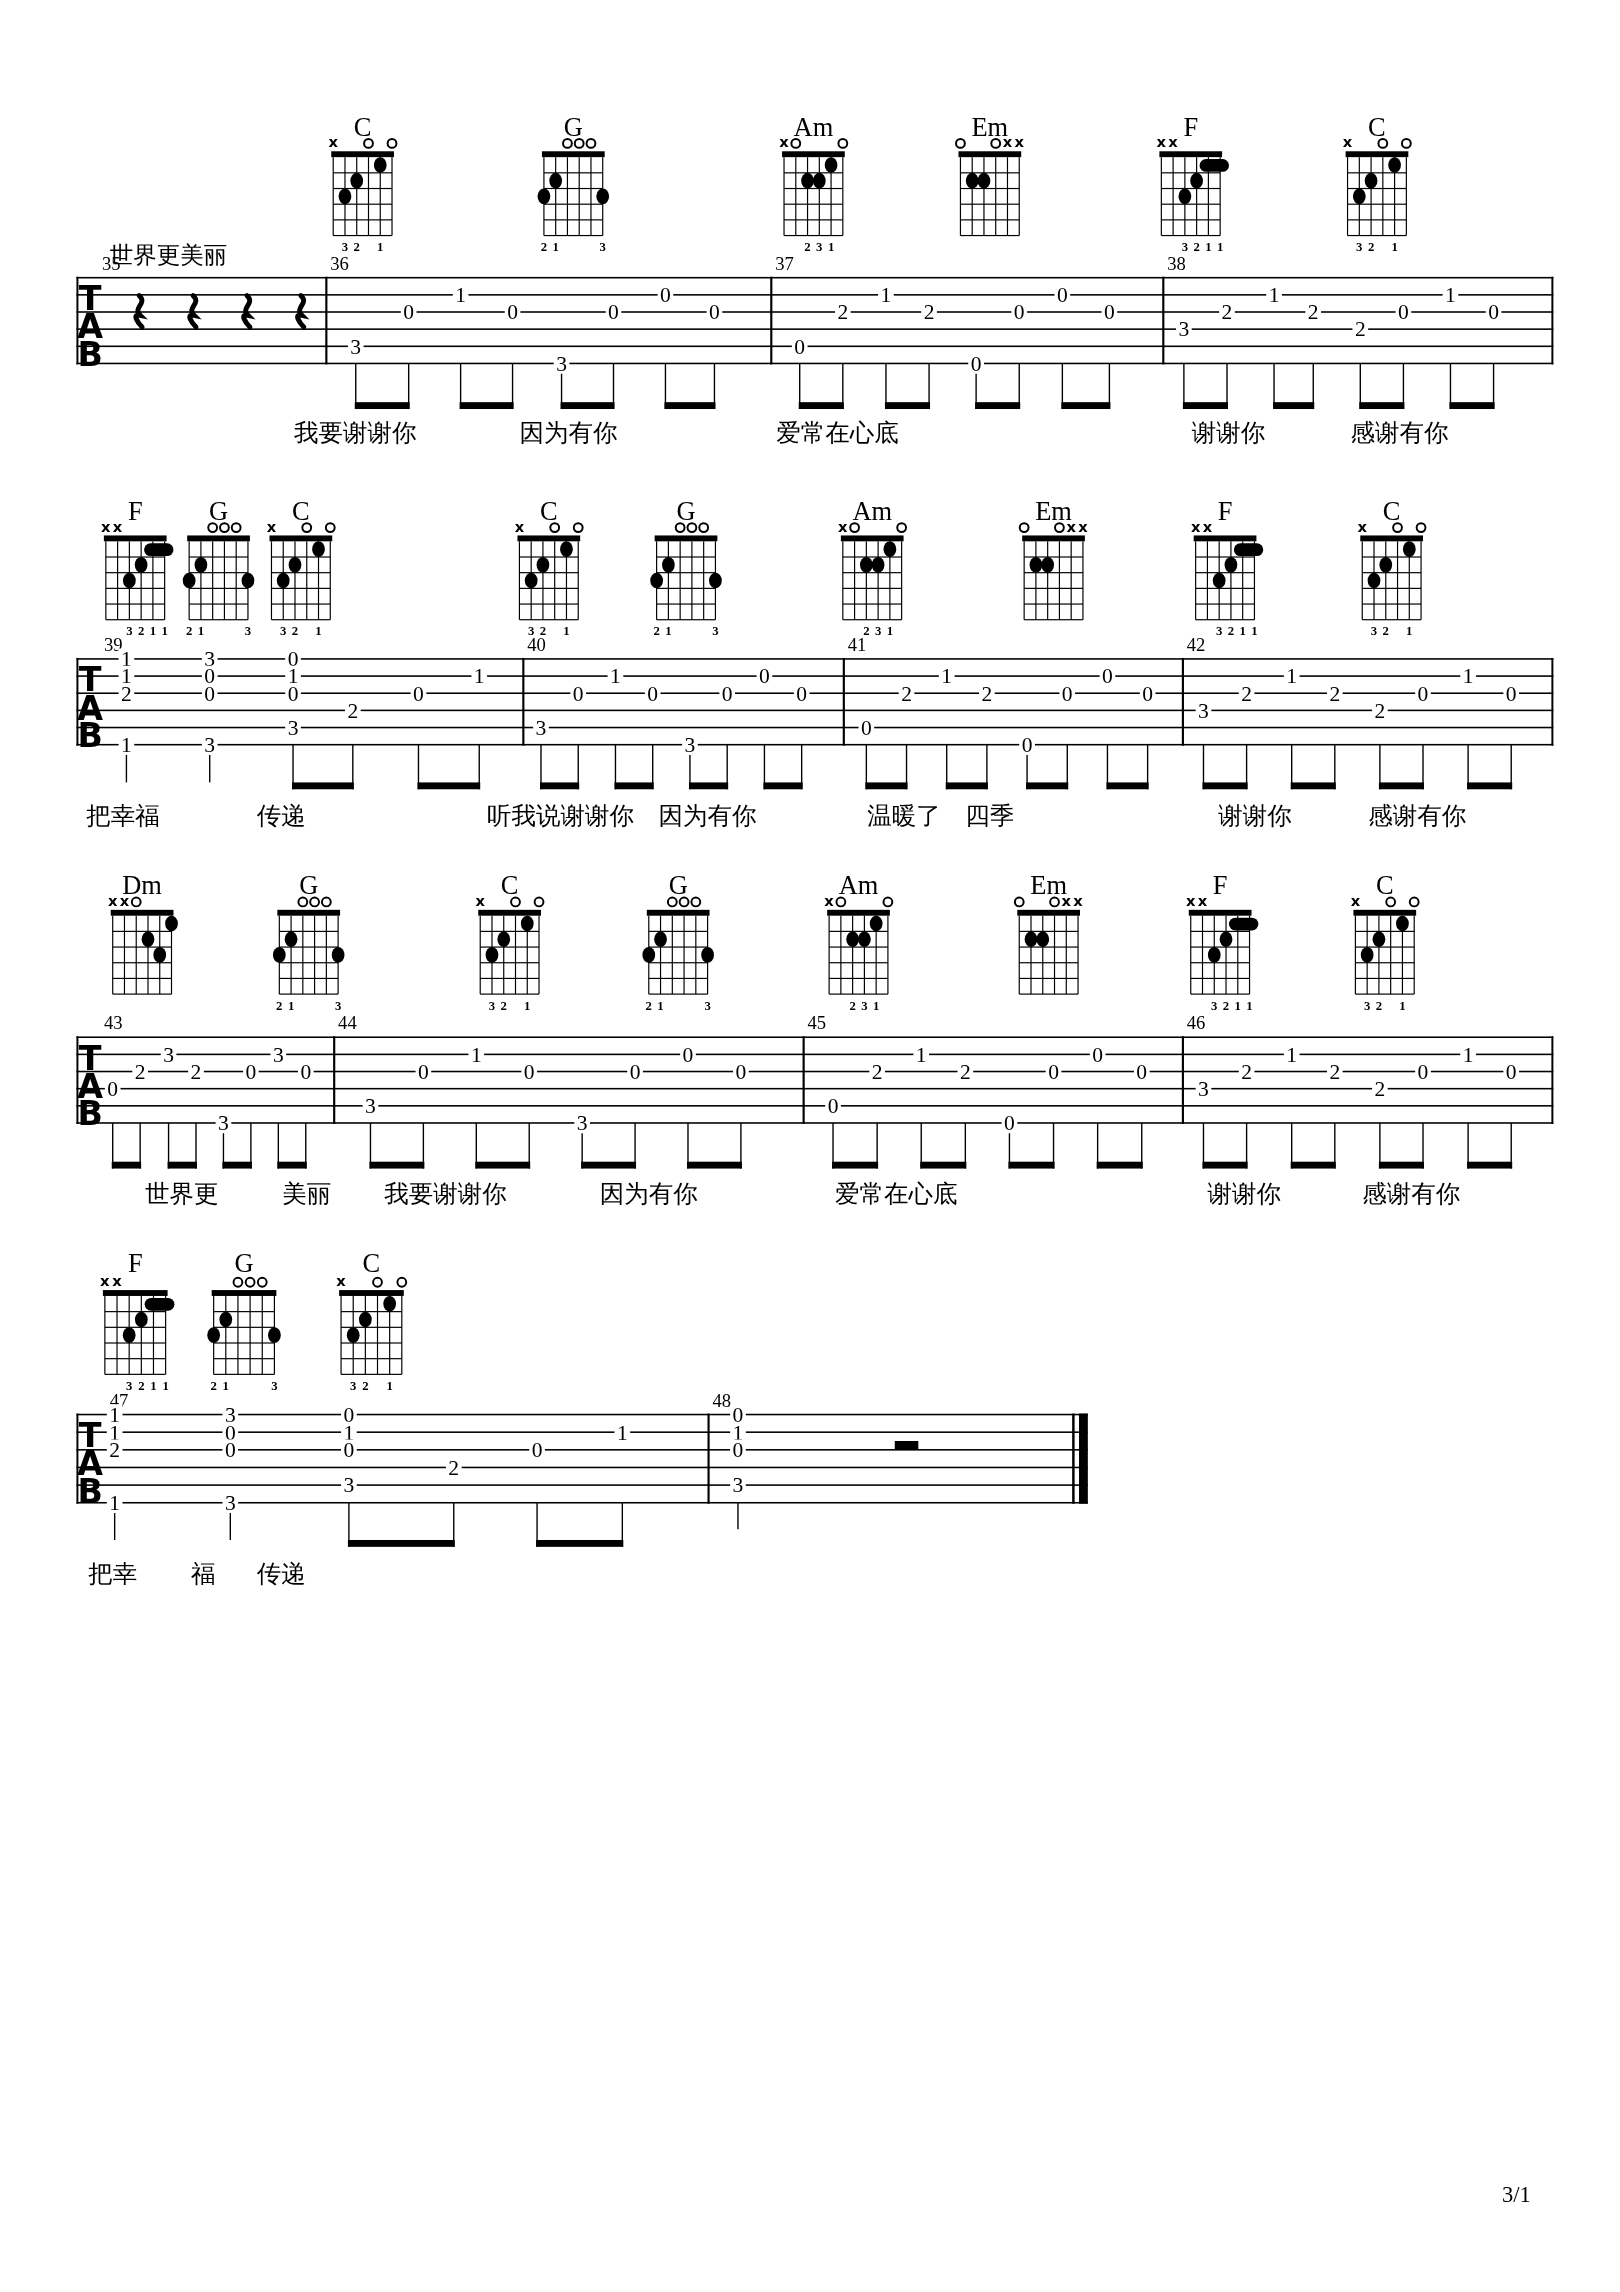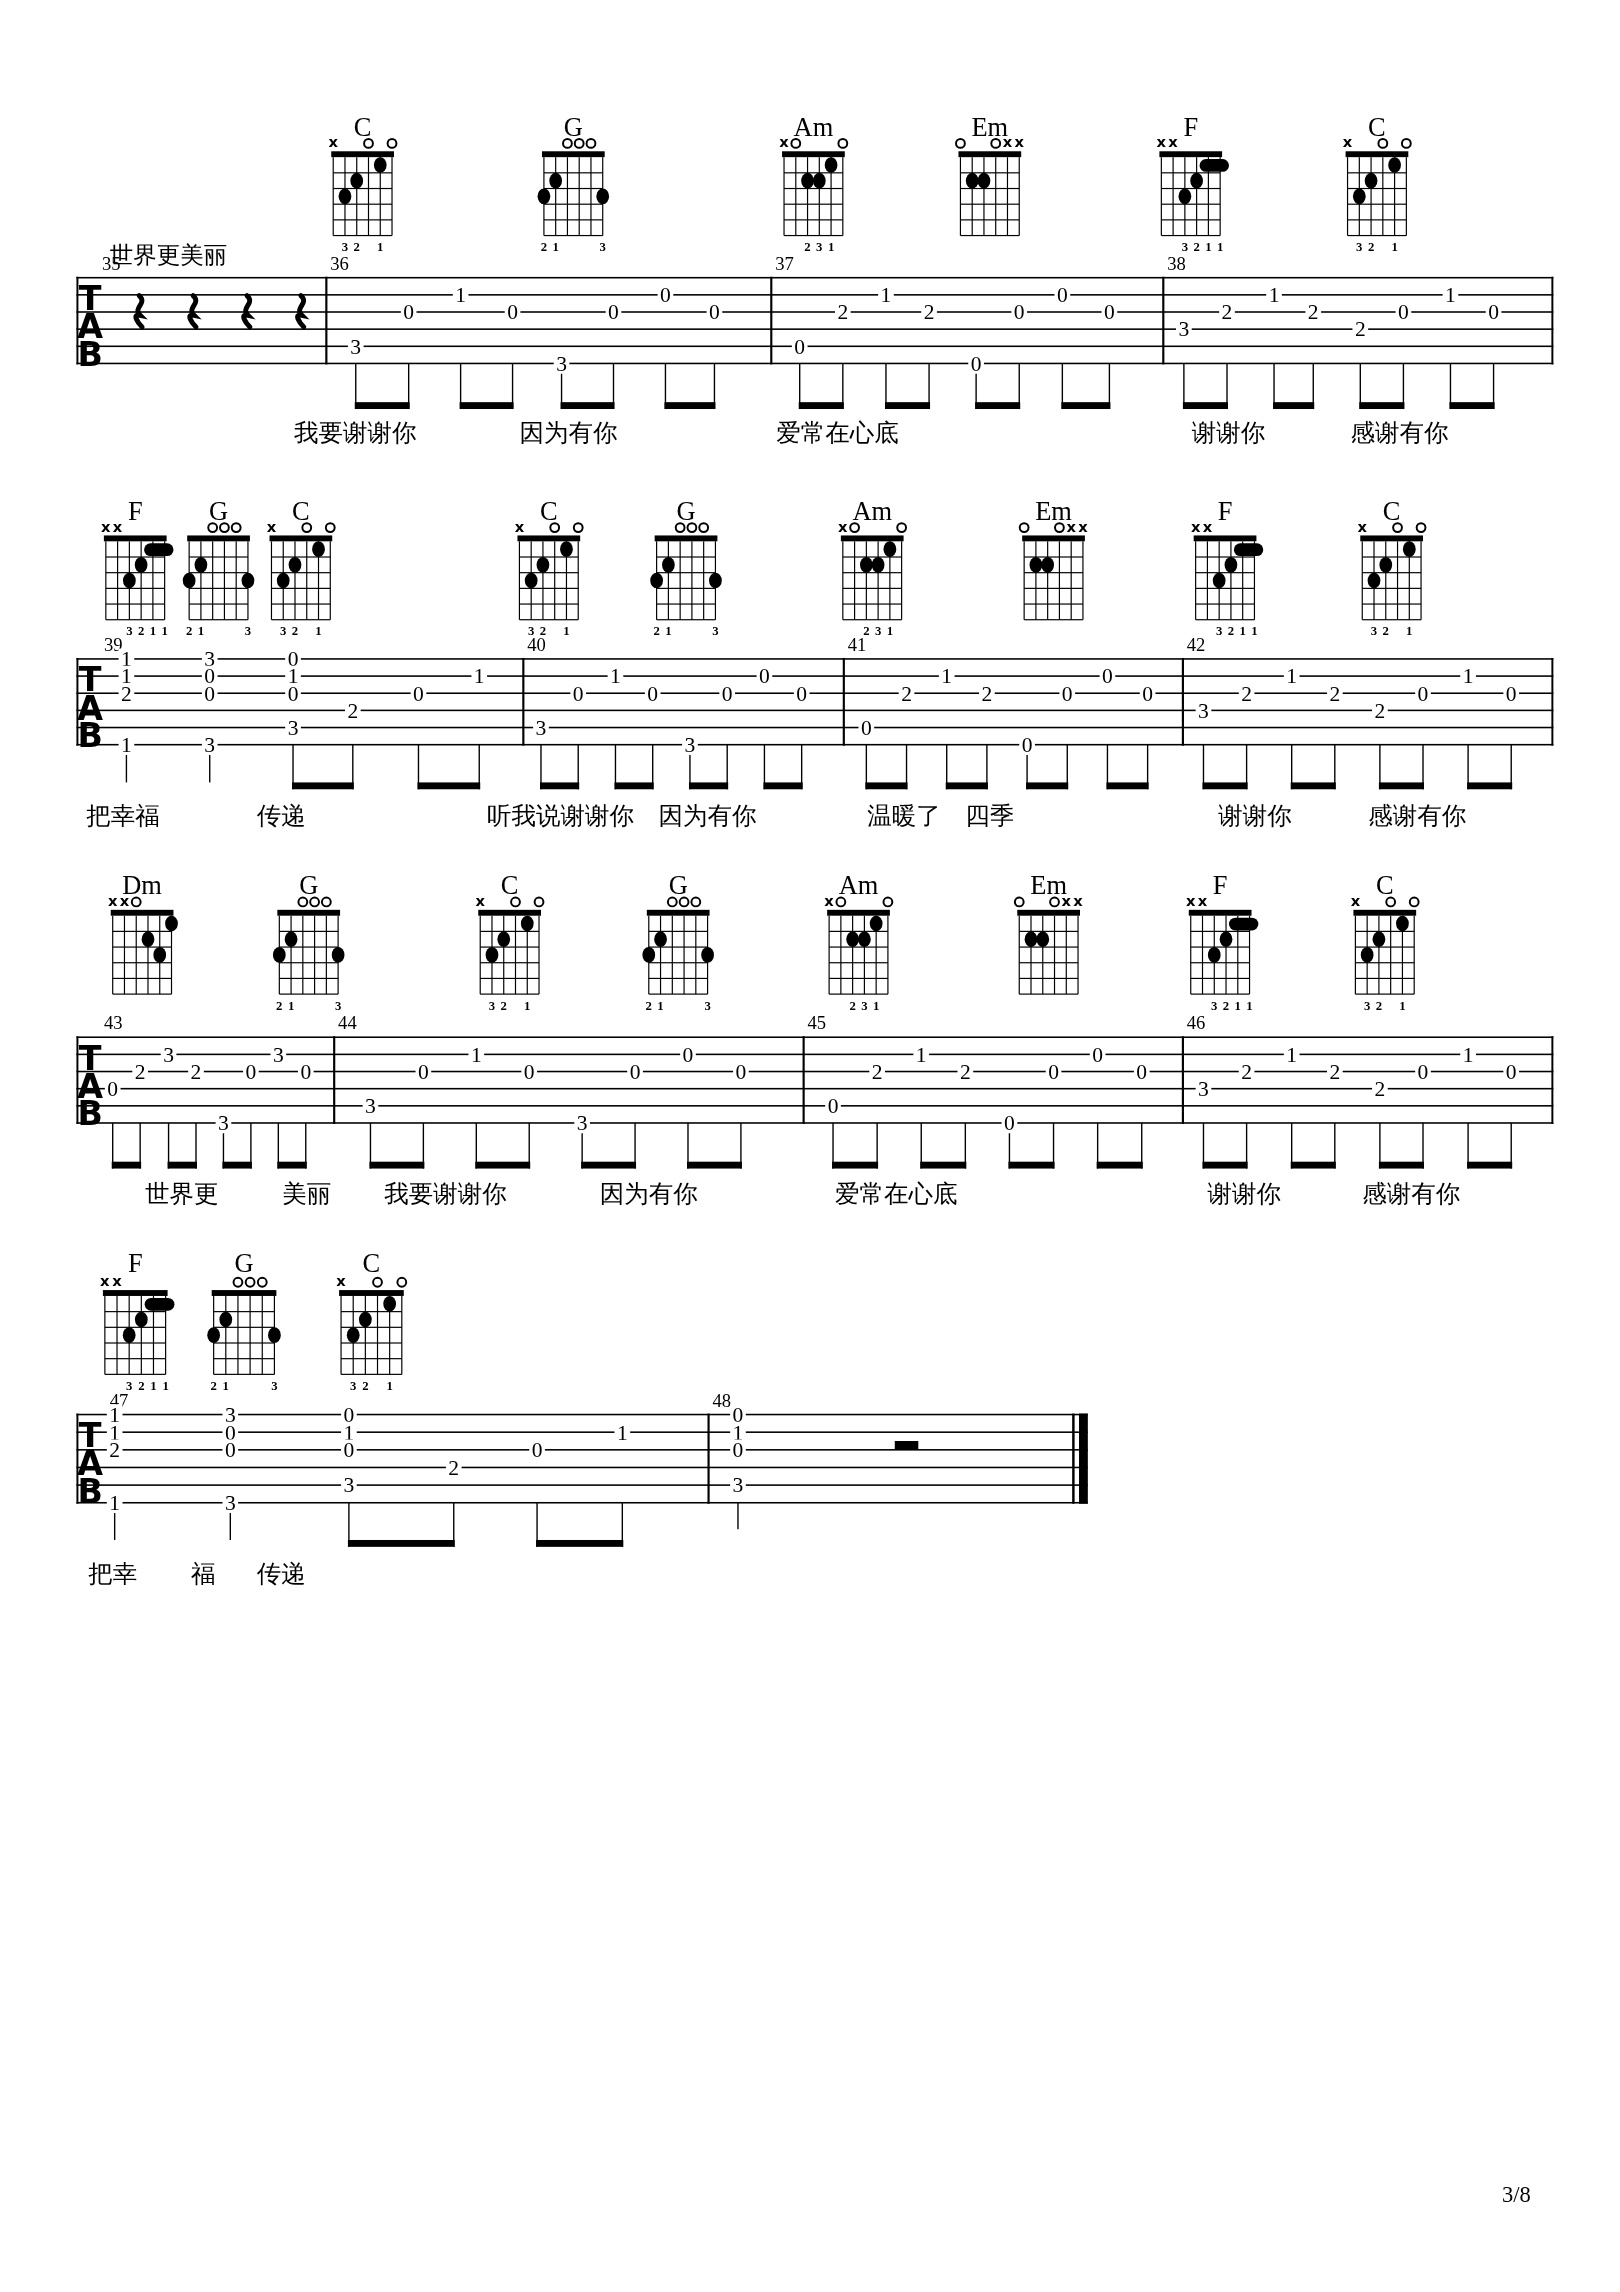--- a/index.html
+++ b/index.html
@@ -1031,15 +1031,15 @@
       <text x="348" y="1312" font-size="15" font-family="&quot;DejaVu Sans&quot;, sans-serif" text-anchor="middle" font-weight="bold" fill="#000000">x</text>
       <circle cx="385.2" cy="1308" r="4.5" fill="none" stroke="#000000" stroke-width="2"></circle>
       <circle cx="410" cy="1308" r="4.5" fill="none" stroke="#000000" stroke-width="2"></circle>
       <ellipse cx="360.4" cy="1362" rx="6.5" ry="8" fill="#000000"></ellipse>
       <ellipse cx="372.8" cy="1346" rx="6.5" ry="8" fill="#000000"></ellipse>
       <ellipse cx="397.6" cy="1330" rx="6.5" ry="8" fill="#000000"></ellipse>
       <text x="360.4" y="1418" font-size="13" font-family="&quot;Liberation Serif&quot;, serif" text-anchor="middle" font-weight="bold" fill="#000000">3</text>
       <text x="372.8" y="1418" font-size="13" font-family="&quot;Liberation Serif&quot;, serif" text-anchor="middle" font-weight="bold" fill="#000000">2</text>
       <text x="397.6" y="1418" font-size="13" font-family="&quot;Liberation Serif&quot;, serif" text-anchor="middle" font-weight="bold" fill="#000000">1</text>
     </svg>
-  <div class="page-number">3/8</div>
+  <div class="page-number">3/1</div>
 </div>
 
 
 </body></html>

